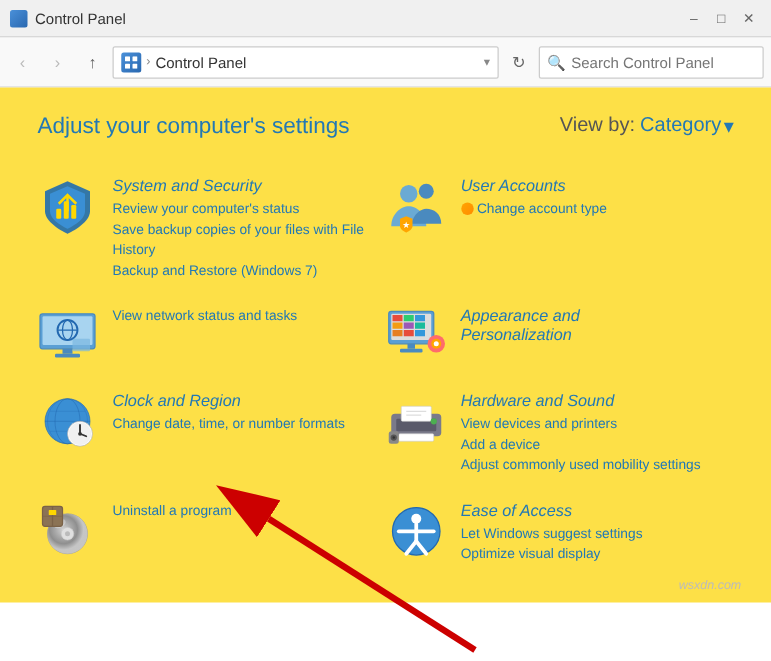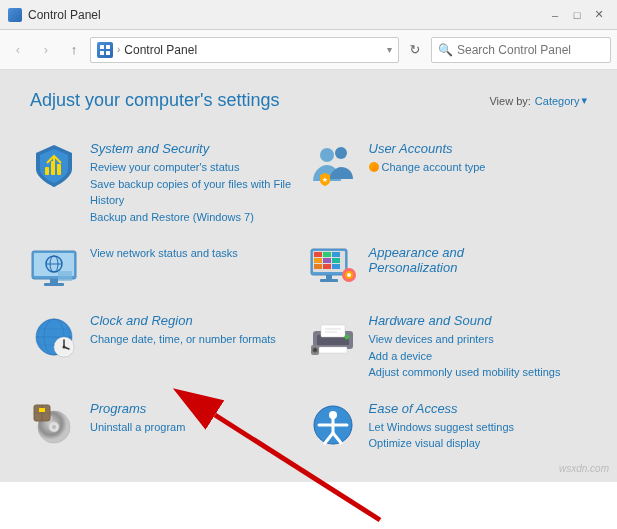--- a/index.html
+++ b/index.html
@@ -136,38 +136,38 @@
       background: transparent;
     }
     .search-icon-small {
       color: #aaa;
       font-size: 12px;
     }
 
     
     .content {
       padding: 20px 30px;
-      background: #e5e5e5;
+      background: #fde047;
     }
     .content-header {
       display: flex;
       justify-content: space-between;
       align-items: center;
       margin-bottom: 20px;
     }
     .page-title {
       font-size: 18px;
       font-weight: 300;
       color: #2278b5;
     }
     .view-by {
       display: flex;
       align-items: center;
       gap: 4px;
-      font-size: 11px;
+      font-size: 16px;
       color: #333;
     }
     .view-by-label { color: #555; }
     .view-by-value {
       color: #2278b5;
       cursor: pointer;
       display: flex;
       align-items: center;
       gap: 2px;
     }
@@ -217,21 +217,21 @@
     }
 
     .content-wrapper {
       position: relative;
     }
 
     
     .watermark {
       position: absolute;
       bottom: 8px;
-      right: 8px;
+      right: 24px;
       font-size: 10px;
       color: #bbb;
       font-style: italic;
     }
   </style>
 </head>
 <body>
 
 <div class="title-bar">
   <div class="title-bar-left">
@@ -465,21 +465,20 @@
             <ellipse cx="16" cy="16" rx="5" ry="3" fill="#fff" opacity="0.3" transform="rotate(-30 16 16)"></ellipse>
 
             <rect x="2" y="2" width="16" height="16" rx="2" fill="#8b7355"></rect>
             <rect x="2" y="2" width="16" height="16" rx="2" fill="none" stroke="#7a6248" stroke-width="1"></rect>
             <line x1="10" y1="2" x2="10" y2="18" stroke="#7a6248" stroke-width="1"></line>
             <line x1="2" y1="10" x2="18" y2="10" stroke="#7a6248" stroke-width="0.5"></line>
             <rect x="7" y="5" width="6" height="4" rx="0.5" fill="#ffd700"></rect>
           </svg>
         </div>
         <div class="item-text">
-          <div class="item-title">Programs</div>
           <span class="item-link">Uninstall a program</span>
         </div>
       </div>
 
       <div class="panel-item">
         <div class="item-icon">
           <svg width="44" height="44" viewBox="0 0 44 44">
 
             <circle cx="22" cy="22" r="19" fill="#3a8fd4" stroke="#2268b0" stroke-width="1"></circle>
 

